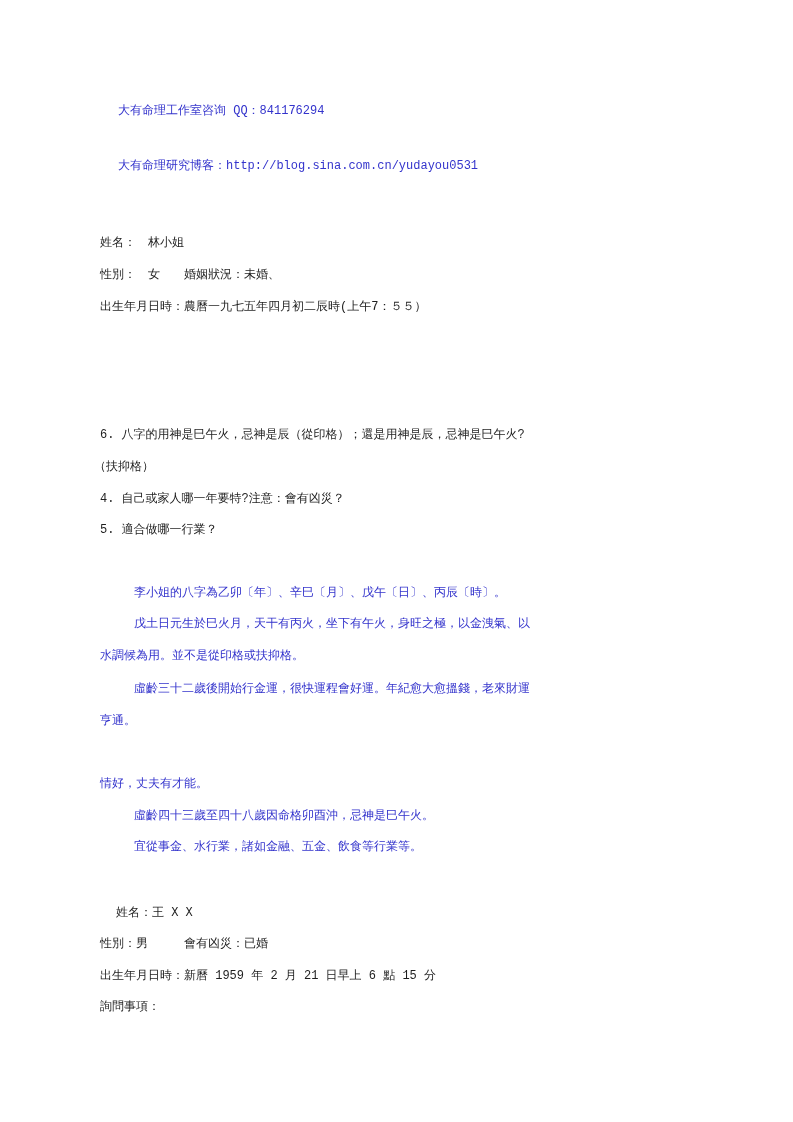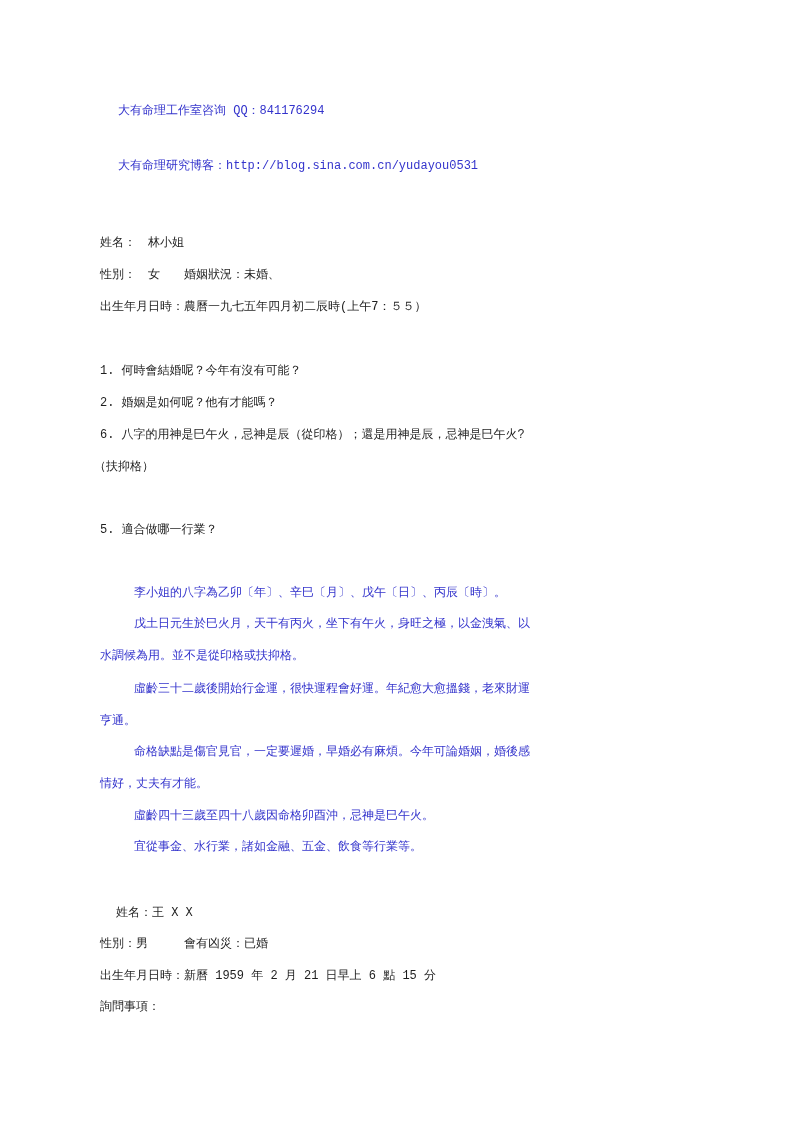--- a/index.html
+++ b/index.html
@@ -32,32 +32,30 @@
 
 <div class="page">
 
   <p class="line blue" style="top:101px; left:118px">大有命理工作室咨询 QQ：841176294</p>
   <p class="line blue" style="top:156px; left:118px">大有命理研究博客：http://blog.sina.com.cn/yudayou0531</p>
 
   <p class="line" style="top:233px; left:100px">姓名：　林小姐</p>
   <p class="line" style="top:265px; left:100px">性別：　女　　婚姻狀況：未婚、</p>
   <p class="line" style="top:297px; left:100px">出生年月日時：農曆一九七五年四月初二辰時(上午7：５５）</p>
 
-  <p class="line" style="top:361px; left:100px">1. 何時會結婚呢？今年有沒有可能？</p>
-  <p class="line" style="top:393px; left:100px">2. 婚姻是如何呢？他有才能嗎？</p>
   <p class="line" style="top:425px; left:100px">6. 八字的用神是巳午火，忌神是辰（從印格）；還是用神是辰，忌神是巳午火?</p>
   <p class="line" style="top:457px; left:94px">（扶抑格）</p>
+  <p class="line" style="top:489px; left:100px">4. 自己或家人哪一年要特?注意：會有凶災？</p>
   <p class="line" style="top:520px; left:100px">5. 適合做哪一行業？</p>
 
   <p class="line blue" style="top:614px; left:134px">戊土日元生於巳火月，天干有丙火，坐下有午火，身旺之極，以金洩氣、以</p>
   <p class="line blue" style="top:583px; left:134px">李小姐的八字為乙卯〔年〕、辛巳〔月〕、戊午〔日〕、丙辰〔時〕。</p>
   <p class="line blue" style="top:646px; left:100px">水調候為用。並不是從印格或扶抑格。</p>
   <p class="line blue" style="top:679px; left:134px">虛齡三十二歲後開始行金運，很快運程會好運。年紀愈大愈搵錢，老來財運</p>
   <p class="line blue" style="top:711px; left:100px">亨通。</p>
-  <p class="line blue" style="top:742px; left:134px">命格缺點是傷官見官，一定要遲婚，早婚必有麻煩。今年可論婚姻，婚後感</p>
   <p class="line blue" style="top:774px; left:100px">情好，丈夫有才能。</p>
   <p class="line blue" style="top:806px; left:134px">虛齡四十三歲至四十八歲因命格卯酉沖，忌神是巳午火。</p>
   <p class="line blue" style="top:837px; left:134px">宜從事金、水行業，諸如金融、五金、飲食等行業等。</p>
 
   <p class="line" style="top:903px; left:116px">姓名：王 X X</p>
   <p class="line" style="top:934px; left:100px">性別：男　　　會有凶災：已婚</p>
   <p class="line" style="top:966px; left:100px">出生年月日時：新曆 1959 年 2 月 21 日早上 6 點 15 分</p>
   <p class="line" style="top:997px; left:100px">詢問事項：</p>
 
 </div>

